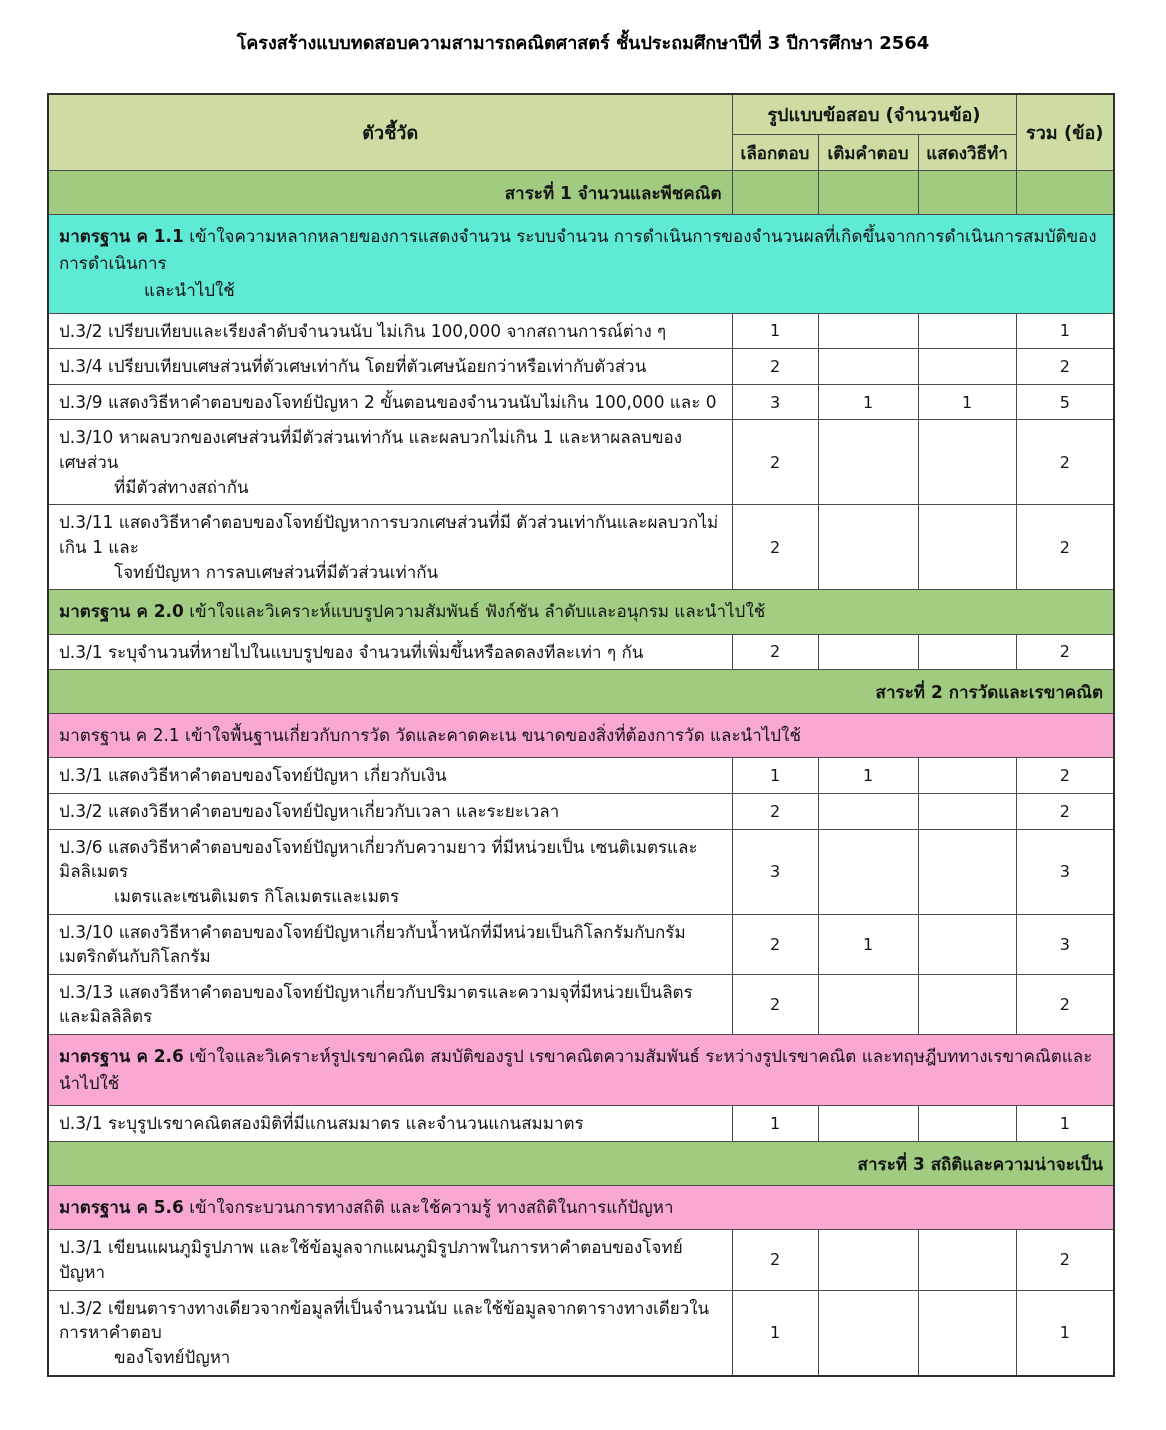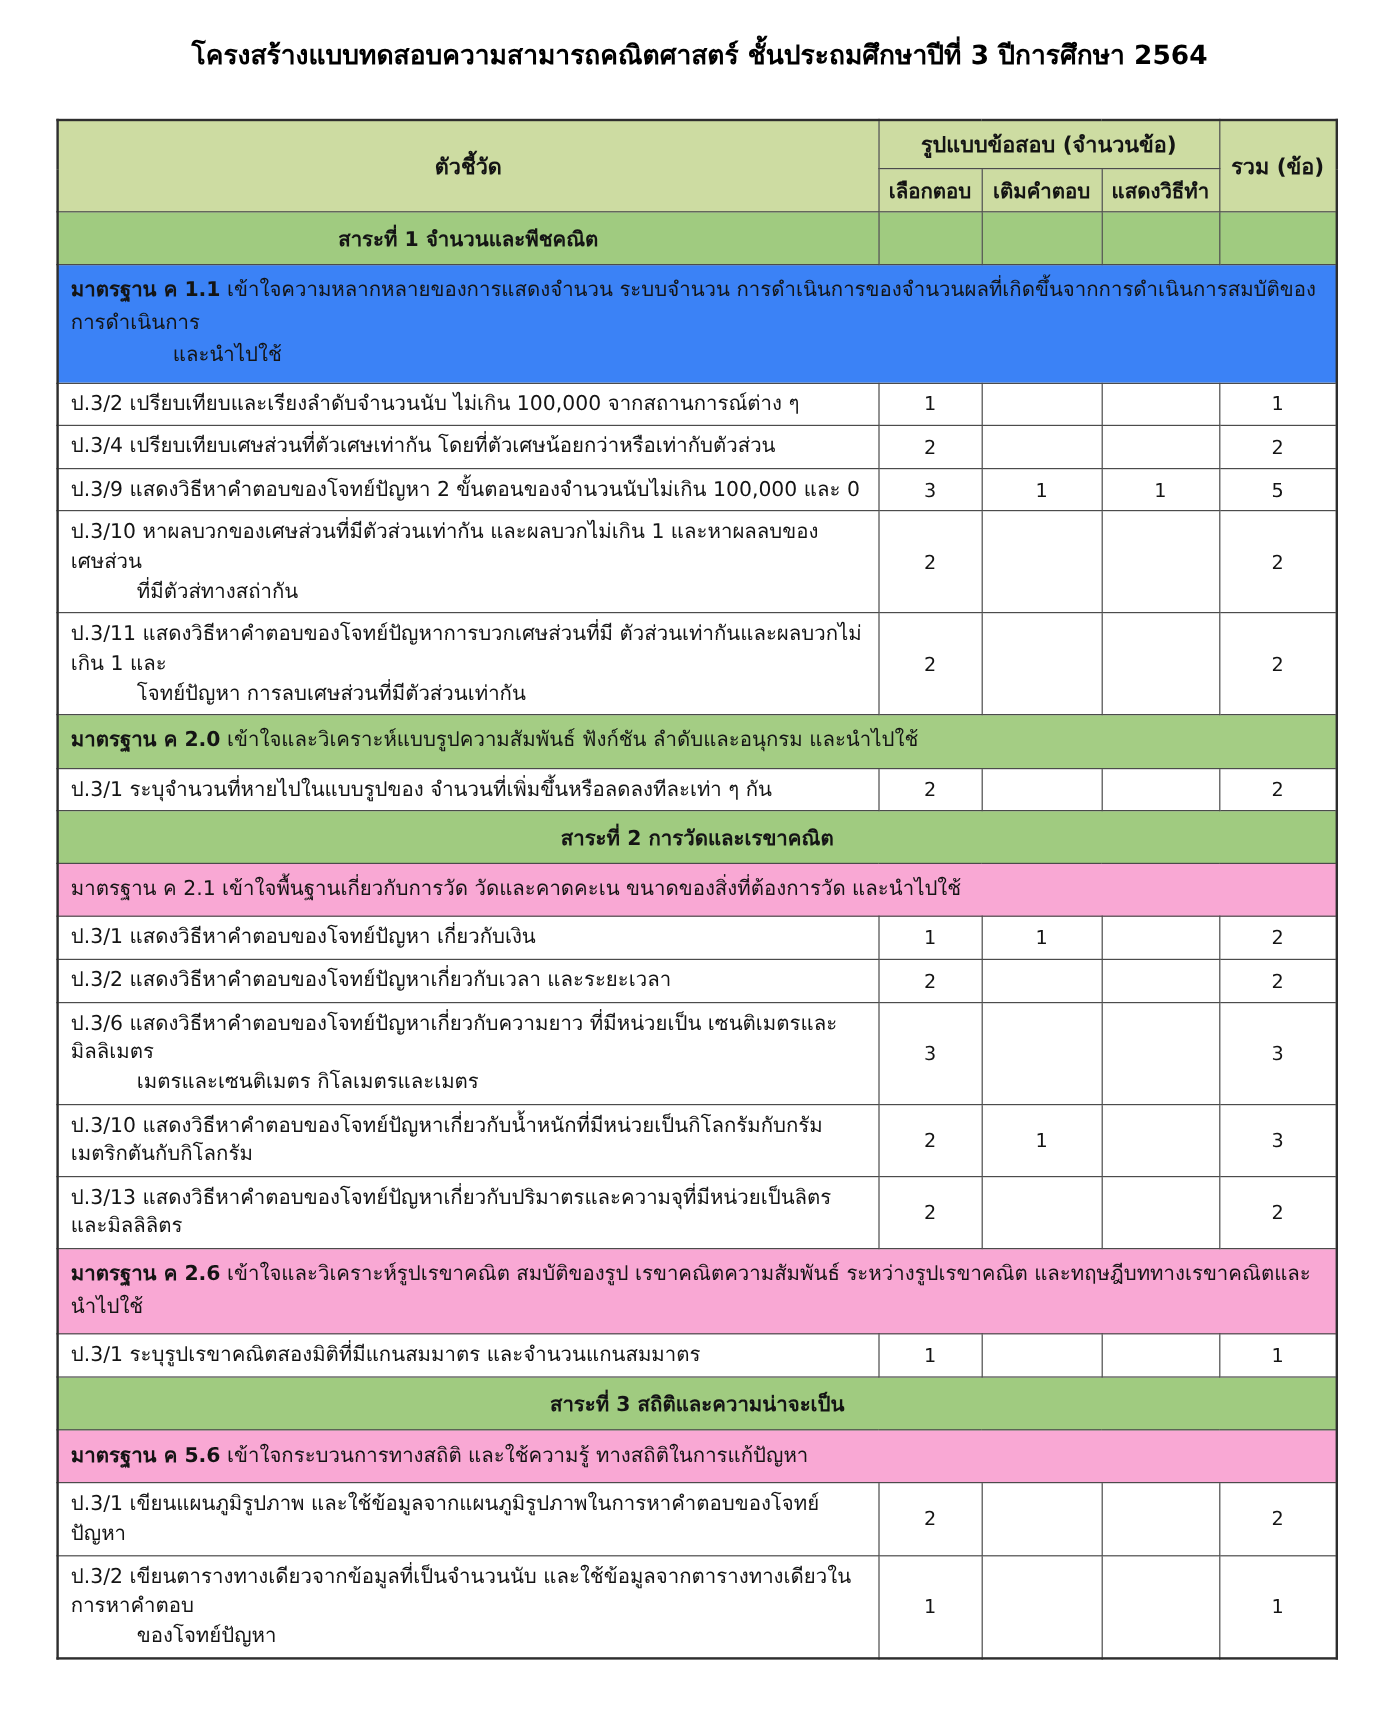--- a/index.html
+++ b/index.html
@@ -2,40 +2,40 @@
 <html><head>
 <meta charset="utf-8">
 <style>
   html,body{margin:0;padding:0;}
   body{
     width:1166px;height:1430px;background:#ffffff;color:#111;
     font-family:"DejaVu Sans","Liberation Sans",sans-serif;
     -webkit-font-smoothing:antialiased;
   }
   .title{
-    margin-top:28px;text-align:center;font-size:22px;font-weight:bold;color:#000;
+    margin-top:28px;text-align:center;font-size:18px;font-weight:bold;color:#000;
   }
   table.blueprint{
     margin:36px 0 0 47px;width:1066px;border-collapse:collapse;
     border:2px solid #2e2e2e;table-layout:fixed;font-size:17px;color:#141414;
   }
   table.blueprint td,table.blueprint th{
     border:1px solid #4b4b4b;vertical-align:middle;word-wrap:break-word;
   }
   th{background:#cddca2;font-weight:bold;font-size:18px;padding:5px 6px;text-align:center;}
   th.sub{font-size:17px;padding:4px 4px;}
   .cell-label{text-align:left;padding:5px 10px;background:#fff;line-height:1.45;}
   .cell-num{text-align:center;background:#fff;font-size:16px;padding:7px 2px;}
   .line2{display:block;padding-left:55px;}
-  tr.strand td{background:#a0cb80;font-weight:bold;padding:8px 10px;text-align:center;font-size:17px;}
+  tr.strand td{background:#a0cb80;font-weight:bold;padding:8px 10px;text-align:right;font-size:17px;}
   tr.strand td.strand-empty{padding:8px 0;}
   td.std{padding:8px 10px;text-align:left;line-height:1.6;font-weight:normal;}
   td.std .std-prefix{font-weight:bold;}
   td.std.plain .std-prefix{font-weight:normal;}
-  td.std-dark{background:#3b82f6;}
+  td.std-dark{background:#5eead4;}
   td.std-bright{background:#a4cd84;}
   td.std-light{background:#f9a8d4;}
   td.std .line2{padding-left:85px;}
 </style>
 </head>
 <body>
 
 <div class="title">โครงสร้างแบบทดสอบความสามารถคณิตศาสตร์  ชั้นประถมศึกษาปีที่ 3 ปีการศึกษา 2564</div>
 
 <table class="blueprint">

